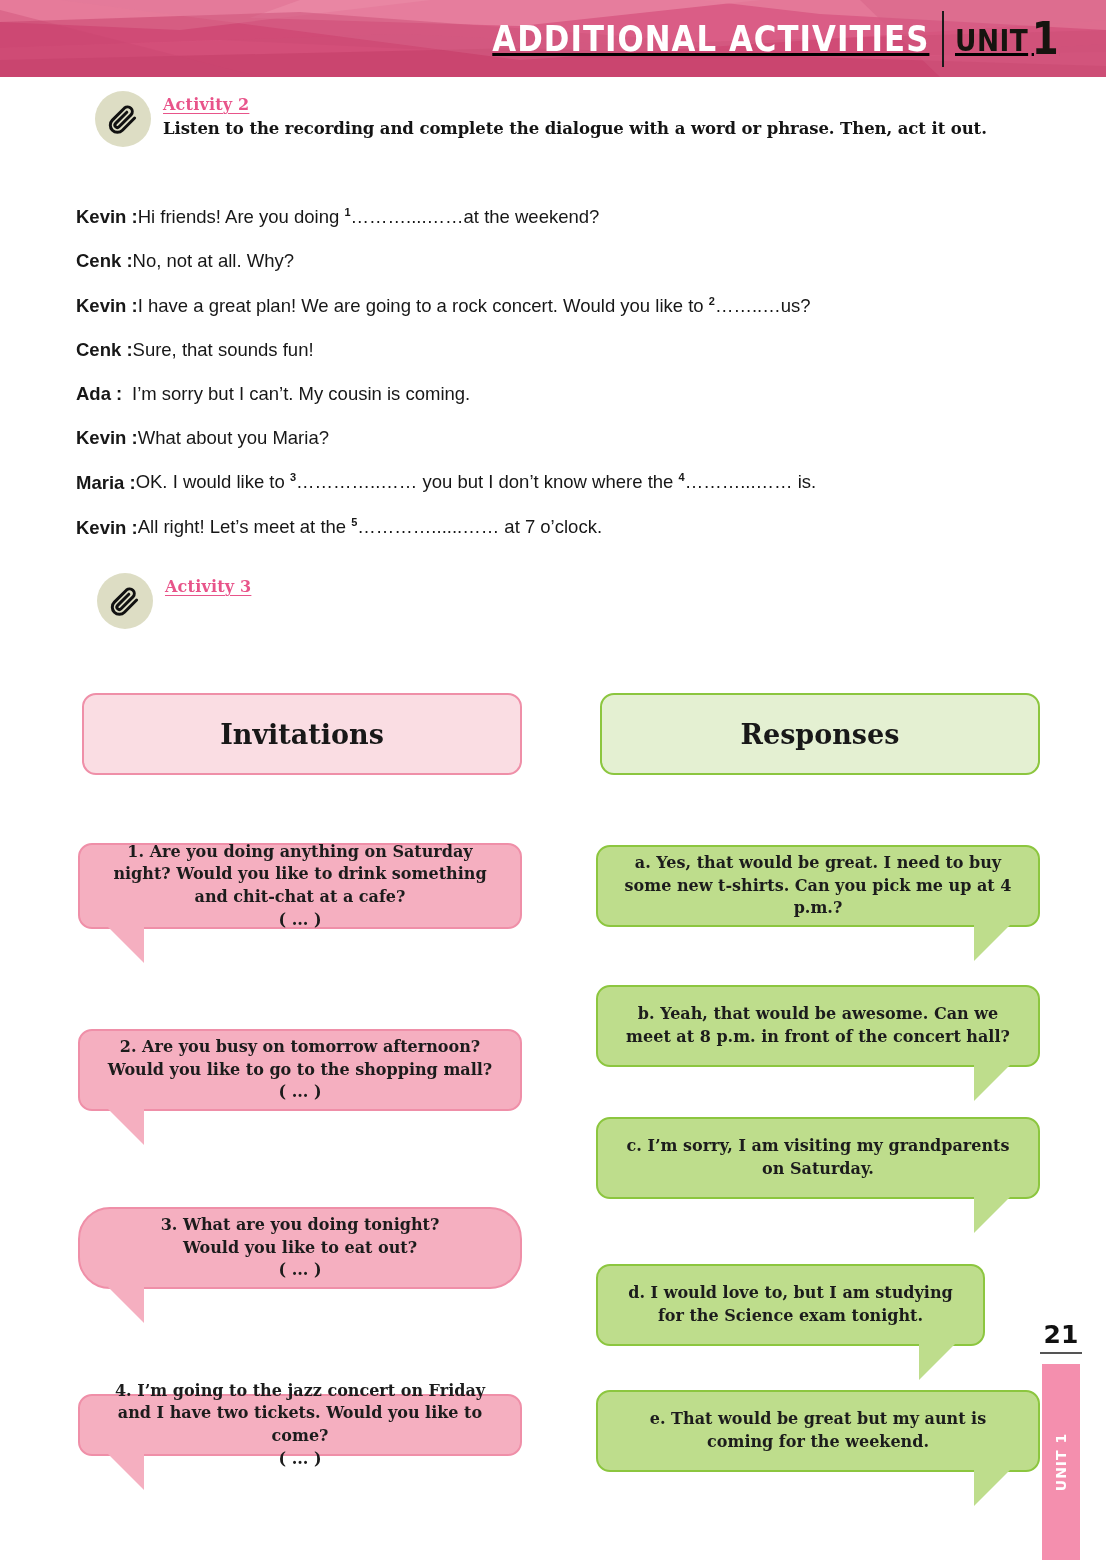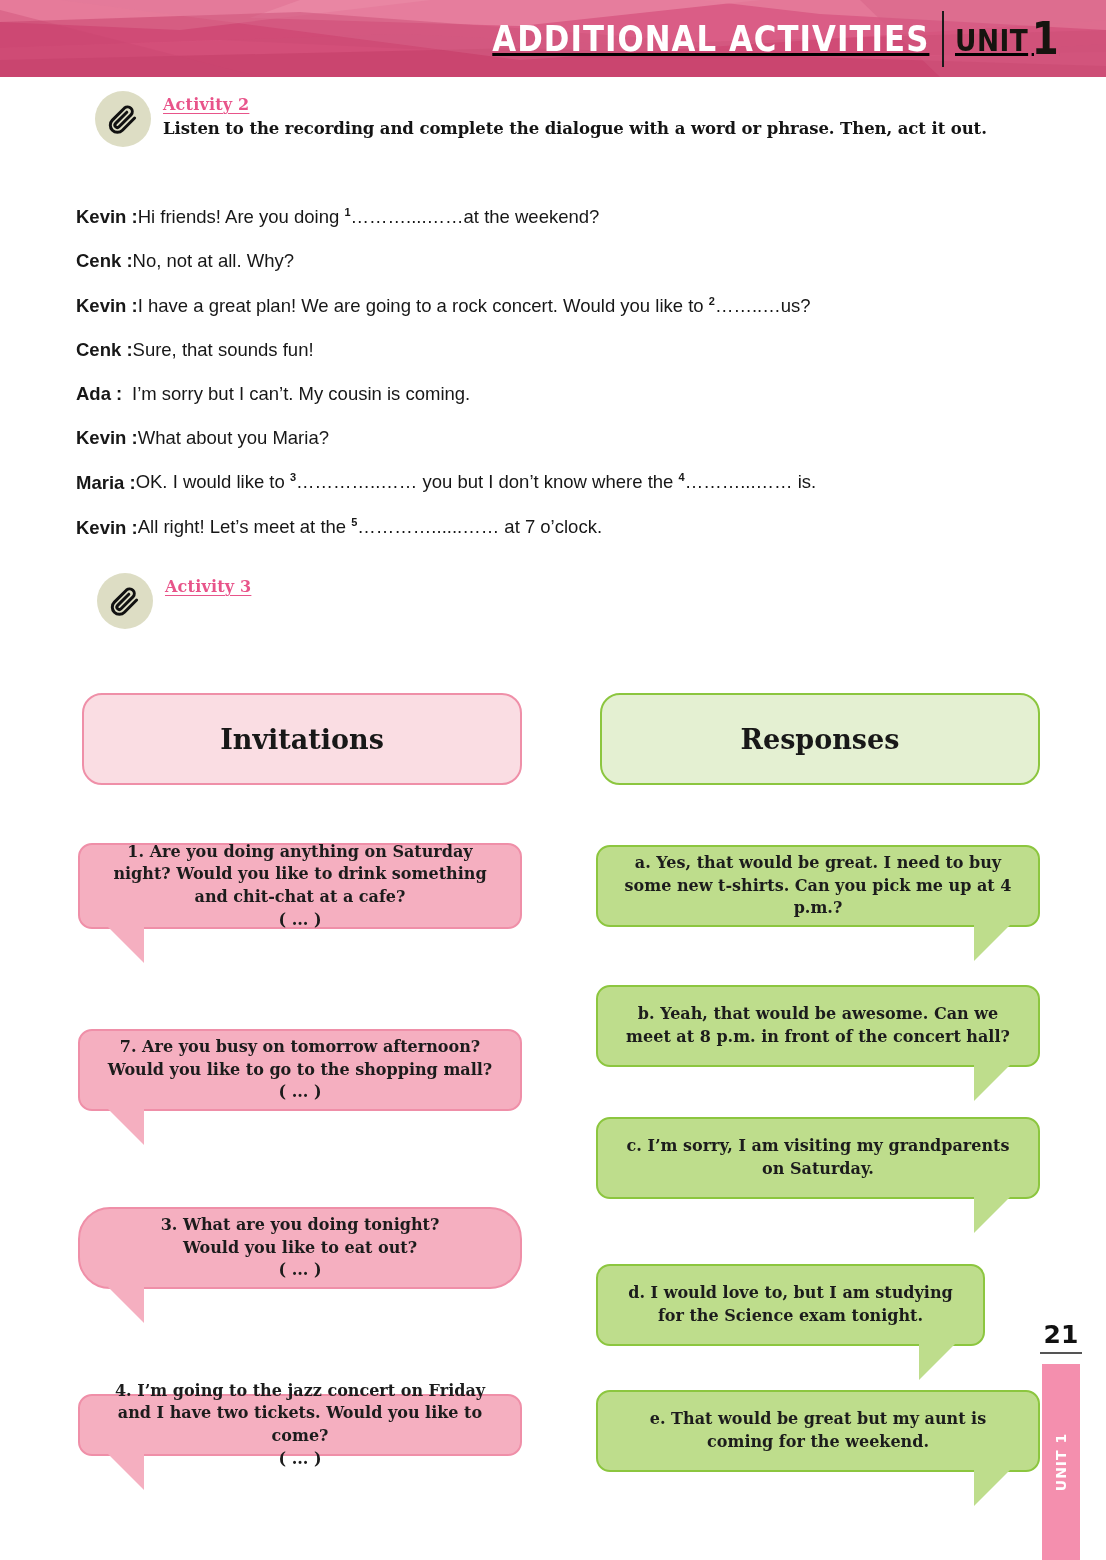--- a/index.html
+++ b/index.html
@@ -133,22 +133,22 @@
   .dline sup {
     font-size: 11px;
     font-weight: bold;
     vertical-align: super;
   }
 
   
   .colhead {
     position: absolute;
     box-sizing: border-box;
-    height: 92px;
-    border-radius: 20px;
+    height: 82px;
+    border-radius: 14px;
     display: flex;
     align-items: center;
     justify-content: center;
     font-family: "DejaVu Serif", serif;
     font-weight: bold;
     font-size: 27px;
     color: #181818;
   }
   .colhead.pink {
     left: 82px;
@@ -302,21 +302,21 @@
 <div class="colhead pink">Invitations</div>
 <div class="colhead green">Responses</div>
 
 <div class="bubble pink" style="left:78px; top:843px; width:444px; height:86px;">
   <span class="tail"></span>
   <span style="white-space:pre-line">1. Are you doing anything on Saturday night? Would you like to drink something and chit-chat at a cafe?
 ( ... )</span>
 </div>
 <div class="bubble pink" style="left:78px; top:1029px; width:444px; height:82px;">
   <span class="tail"></span>
-  <span style="white-space:pre-line">7. Are you busy on tomorrow afternoon?
+  <span style="white-space:pre-line">2. Are you busy on tomorrow afternoon?
 Would you like to go to the shopping mall?
 ( ... )</span>
 </div>
 <div class="bubble pink" style="left:78px; top:1207px; width:444px; height:82px;border-radius:32px;">
   <span class="tail"></span>
   <span style="white-space:pre-line">3. What are you doing tonight?
 Would you like to eat out?
 ( ... )</span>
 </div>
 <div class="bubble pink" style="left:78px; top:1394px; width:444px; height:62px;">

